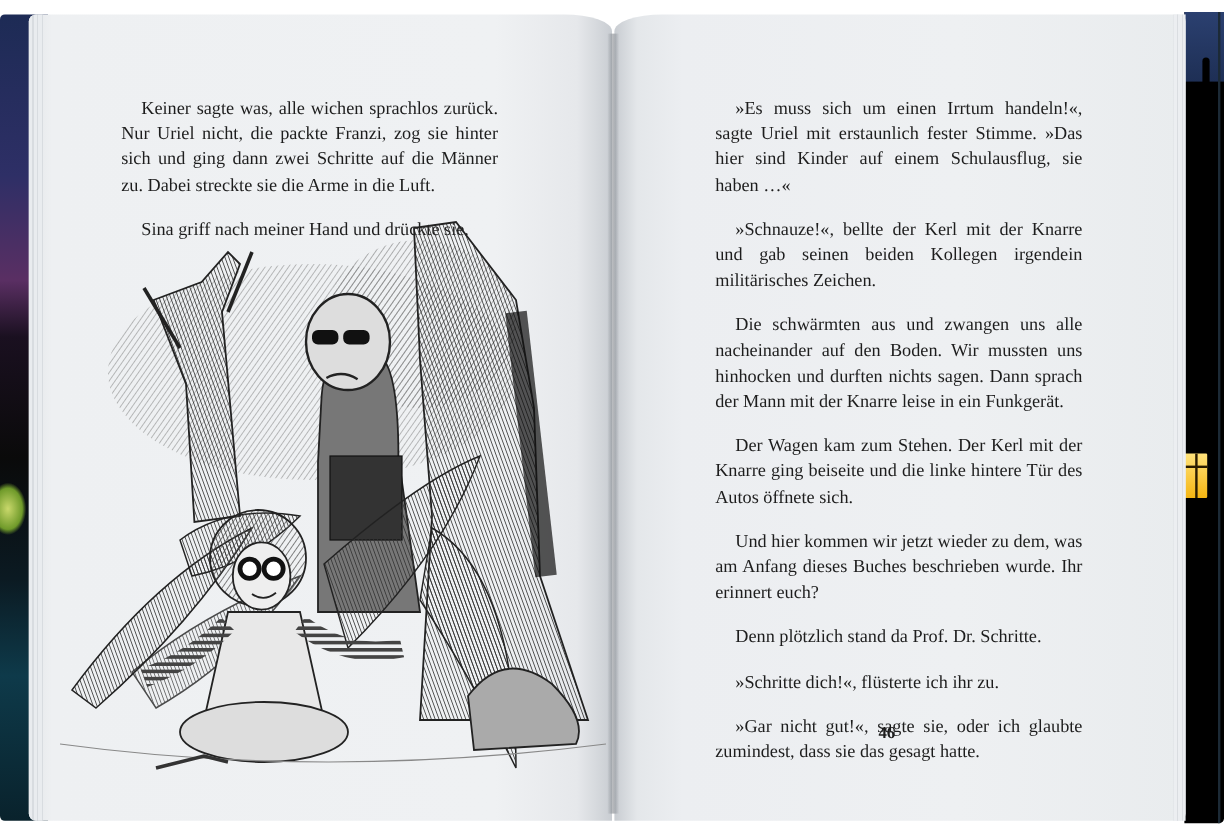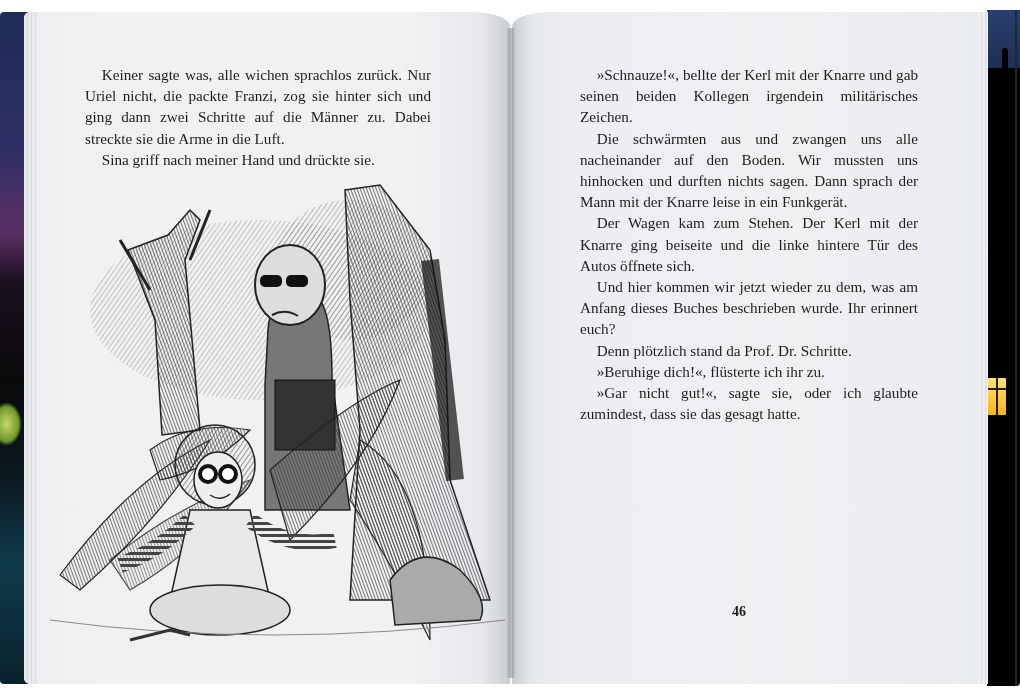--- a/index.html
+++ b/index.html
@@ -69,21 +69,21 @@
     }
     .spine-shadow {
       position: absolute; left: 506px; top: 28px; width: 10px; height: 650px;
       background: linear-gradient(90deg, rgba(120,125,132,0.0), rgba(110,115,122,0.55), rgba(120,125,132,0.0));
     }
     .text-block {
       position: absolute; color: #1d1d1d;
       font-size: 15.2px; line-height: 21.2px;
       text-align: justify; hyphens: manual;
     }
-    .text-block p { margin: 0; text-indent: 1.1em; }
+    .text-block p { margin: 16px; text-indent: 1.1em; }
     .left-text { left: 85px; top: 64px; width: 346px; }
     .right-text { left: 580px; top: 64px; width: 338px; }
     .page-number {
       position: absolute; left: 732px; top: 604px; width: 30px; text-align: left;
       font-size: 14px; font-weight: bold; color: #1d1d1d;
     }
     .illustration {
       position: absolute; left: 50px; top: 180px; width: 455px; height: 490px;
     }
   </style>
@@ -167,22 +167,23 @@
     <ellipse cx="170" cy="430" rx="70" ry="25" fill="#ddd" stroke="#222" stroke-width="1.5"></ellipse>
   </g>
 
   <path d="M340 400 Q370 360 410 390 Q440 420 430 440 L345 445 Z" fill="#aaa" stroke="#222" stroke-width="1.5"></path>
 
   <path d="M0 440 Q220 470 455 440" stroke="#888" stroke-width="1" fill="none"></path>
   <path d="M80 460 L120 450 L140 455" stroke="#333" stroke-width="3" fill="none"></path>
 </svg>
 
 <div class="text-block right-text">
+  <p>»Es muss sich um einen Irrtum handeln!«, sagte Uriel mit erstaunlich fester Stimme. »Das hier sind Kinder auf einem Schulausflug, sie haben …«</p>
   <p>»Schnauze!«, bellte der Kerl mit der Knarre und gab seinen beiden Kollegen irgendein militärisches Zeichen.</p>
   <p>Die schwärmten aus und zwangen uns alle nacheinan­der auf den Boden. Wir mussten uns hinhocken und durften nichts sagen. Dann sprach der Mann mit der Knarre leise in ein Funkgerät.</p>
   <p>Der Wagen kam zum Stehen. Der Kerl mit der Knarre ging beiseite und die linke hintere Tür des Autos öffnete sich.</p>
   <p>Und hier kommen wir jetzt wieder zu dem, was am Anfang dieses Buches beschrieben wurde. Ihr erinnert euch?</p>
   <p>Denn plötzlich stand da Prof. Dr. Schritte.</p>
-  <p>»Beruhige dich!«, flüsterte ich ihr zu.</p>
+  <p>»Schritte dich!«, flüsterte ich ihr zu.</p>
   <p>»Gar nicht gut!«, sagte sie, oder ich glaubte zumindest, dass sie das gesagt hatte.</p>
 </div>
 
 <div class="page-number">46</div>
 
 </body></html>

